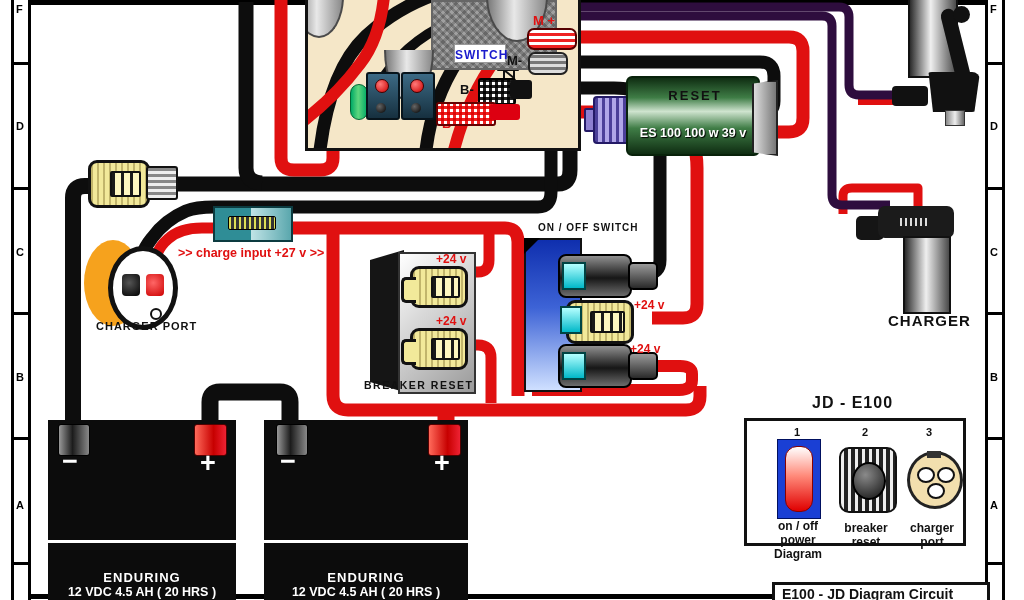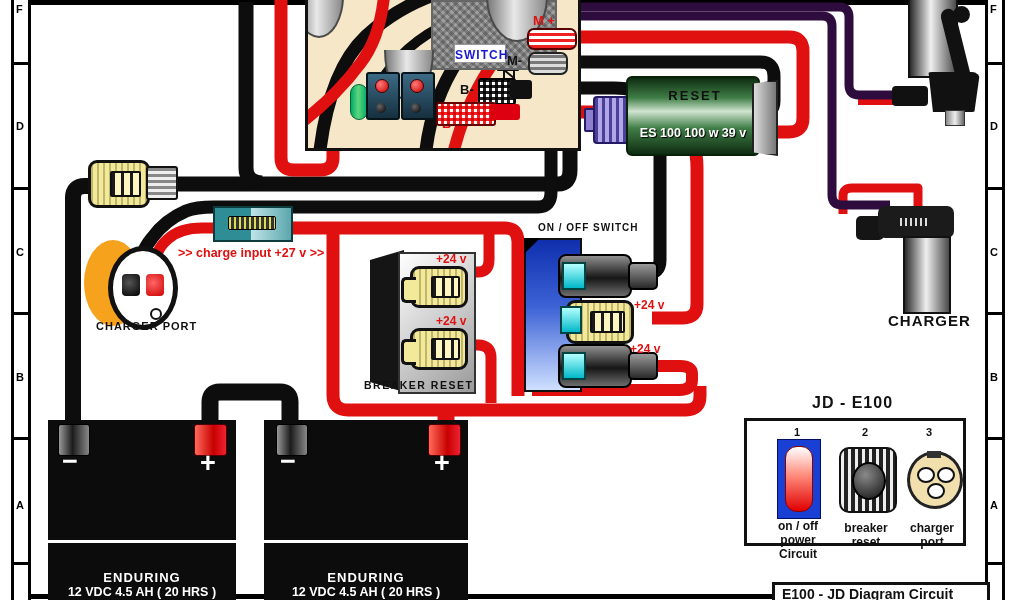--- a/index.html
+++ b/index.html
@@ -275,21 +275,21 @@
          background:radial-gradient(circle at 38% 32%,#8a8a8a,#111);border:2px solid #000;"></div>
   </div>
   <div class="abs" style="left:160px;top:30px;width:50px;height:52px;border-radius:50%;background:#f2dfae;border:3px solid #222;">
     <div class="abs" style="left:17px;top:-3px;width:14px;height:7px;background:#333;"></div>
     <div class="abs" style="left:7px;top:13px;width:14px;height:12px;border-radius:50%;background:#fff;border:2px solid #111;"></div>
     <div class="abs" style="left:27px;top:13px;width:14px;height:12px;border-radius:50%;background:#fff;border:2px solid #111;"></div>
     <div class="abs" style="left:17px;top:29px;width:14px;height:12px;border-radius:50%;background:#fff;border:2px solid #111;"></div>
   </div>
 
   <div class="llbl" style="left:14px;top:98px;width:74px;">
-    <span>on / off power</span><br><span>Circuit</span>
+    <span>on / off power</span><br><span>Diagram</span>
   </div>
   <div class="llbl" style="left:86px;top:100px;width:66px;">breaker reset</div>
   <div class="llbl" style="left:154px;top:100px;width:62px;">charger port</div>
 </div>
 
 <div class="abs" style="left:772px;top:582px;width:212px;height:20px;background:#fff;border:3px solid #111;z-index:6;">
   <div style="font-size:14px;font-weight:bold;color:#111;padding:1px 0 0 7px;">E100 - JD Diagram Circuit</div>
 </div>
 
 </body></html>

